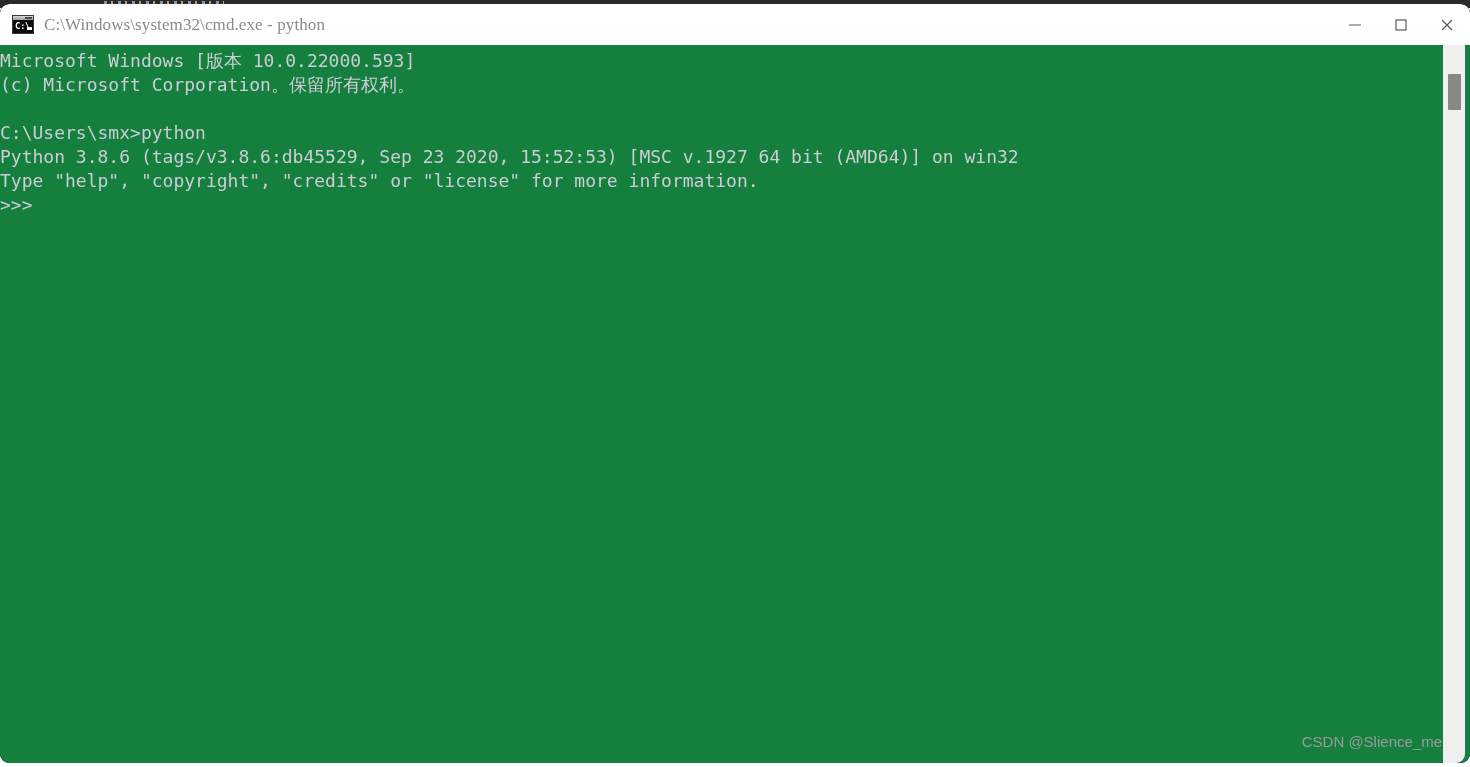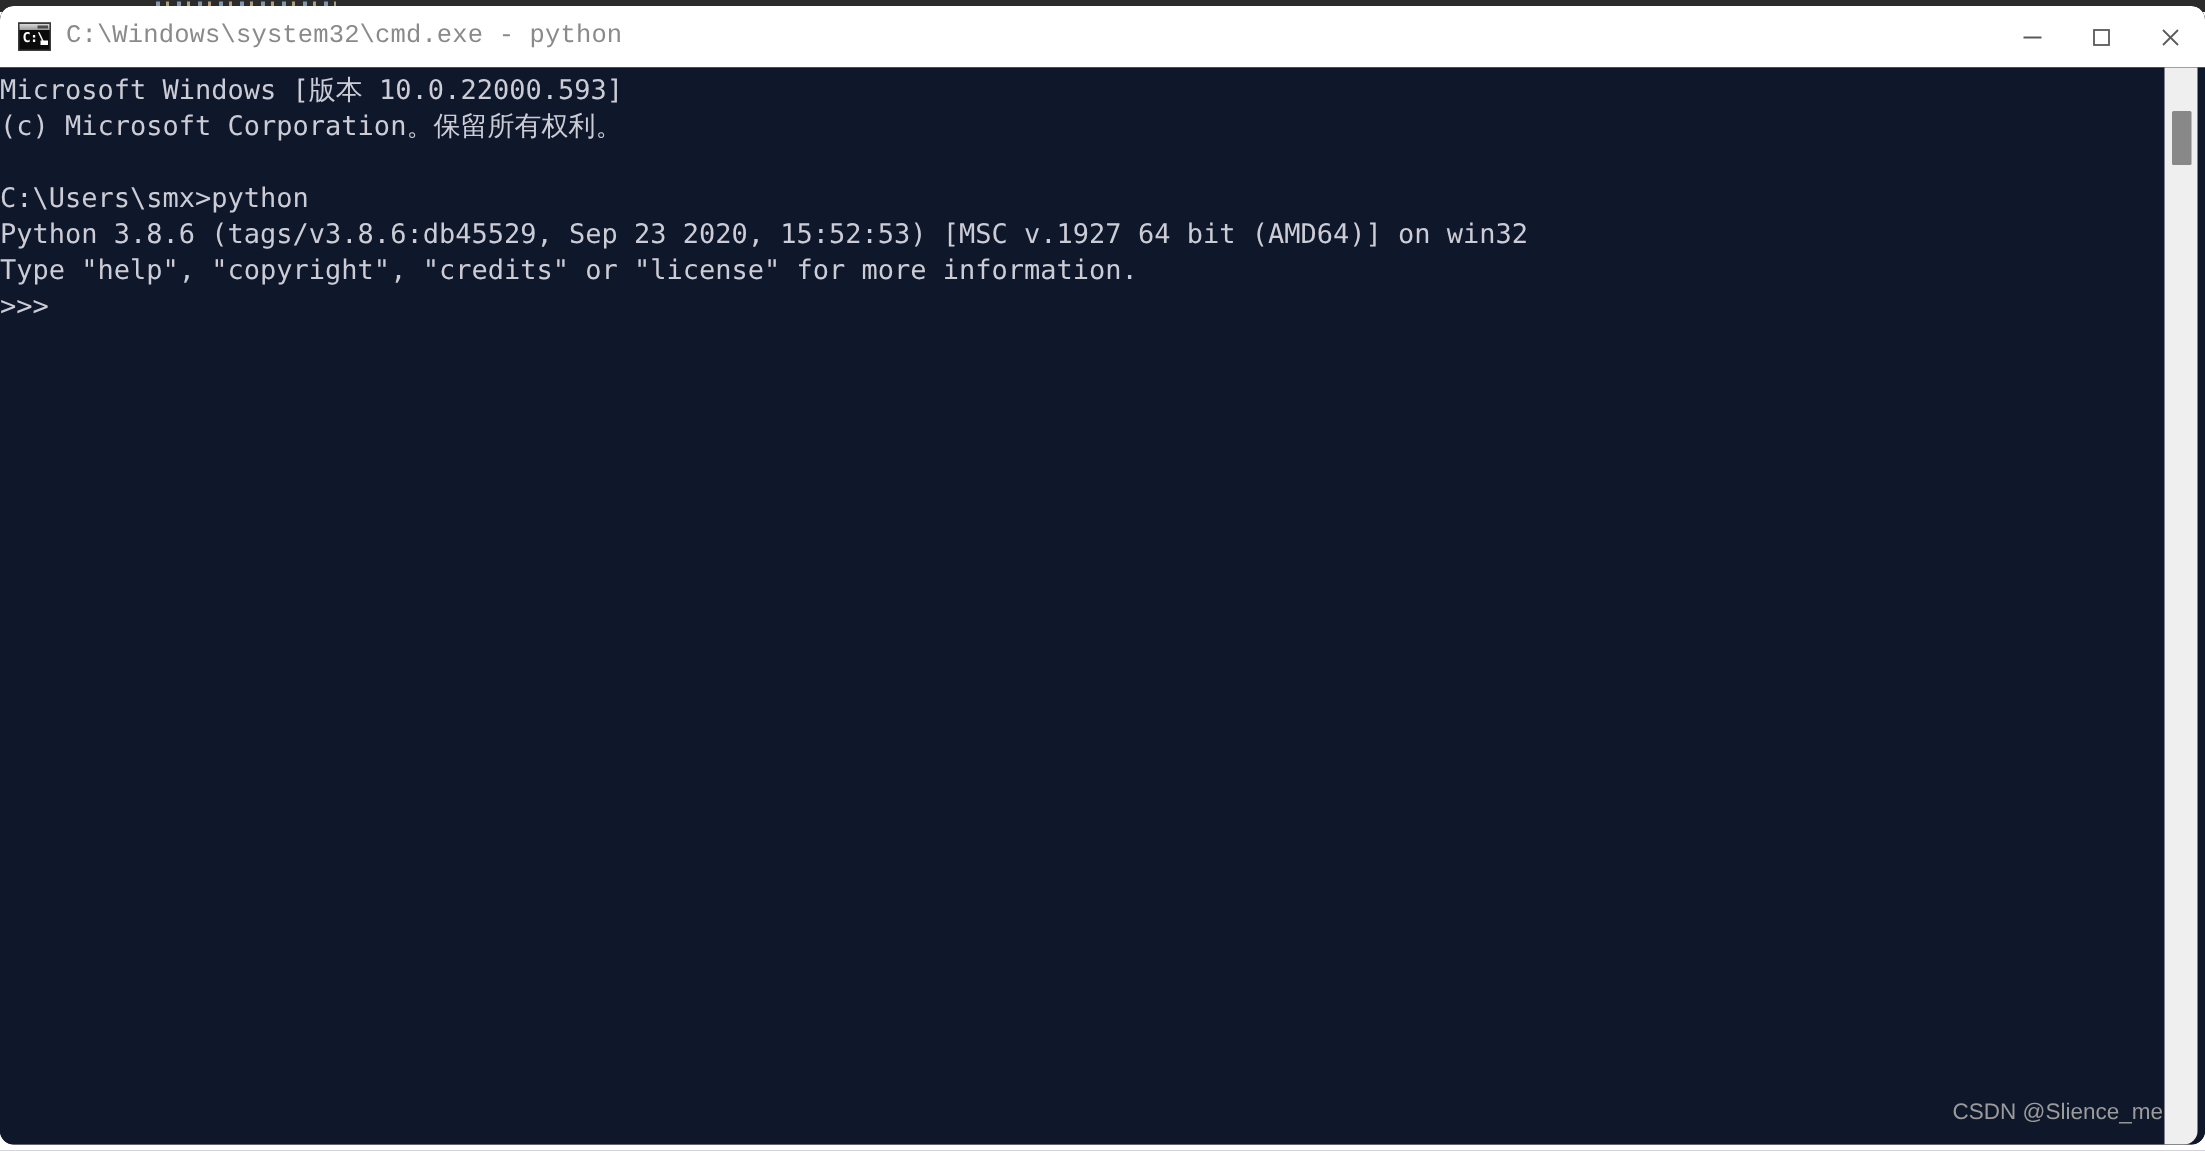--- a/index.html
+++ b/index.html
@@ -111,21 +111,21 @@
   .app-icon .icon-cursor {
     position: absolute;
     left: 14px;
     top: 11px;
     width: 5px;
     height: 3px;
     background: #ffffff;
   }
 
   .title-text {
-    font-family: Liberation Mono, monospace;
+    font-family: Liberation Serif, serif;
     font-size: 17px;
     color: #8a8a8a;
     white-space: nowrap;
     letter-spacing: 0.1px;
   }
 
   .winbtns {
     position: absolute;
     right: 0;
     top: 0;
@@ -146,21 +146,21 @@
   }
   .winbtn svg { display: block; }
 
   
   .console {
     position: absolute;
     left: 0;
     top: 41px;
     width: 1470px;
     height: 718px;
-    background: #0f172a;
+    background: #15803d;
     border-bottom-left-radius: 9px;
     border-bottom-right-radius: 9px;
     overflow: hidden;
   }
 
   .console-text {
     position: absolute;
     left: 0;
     top: 4px;
     margin: 0;

